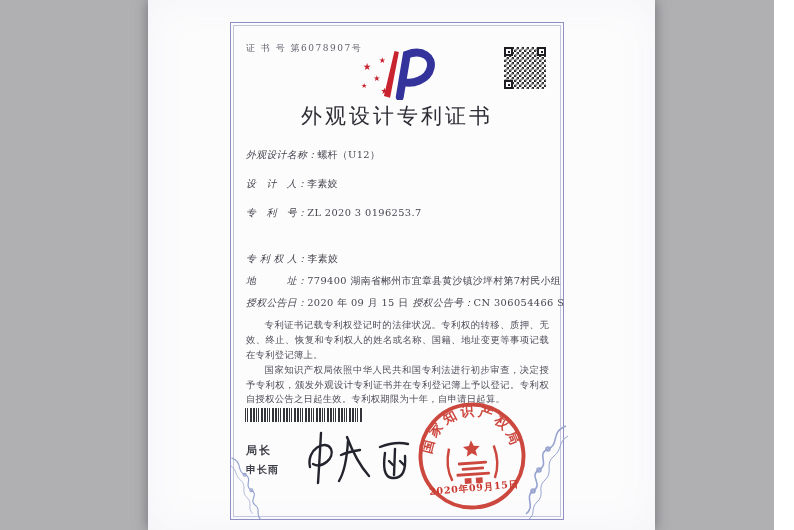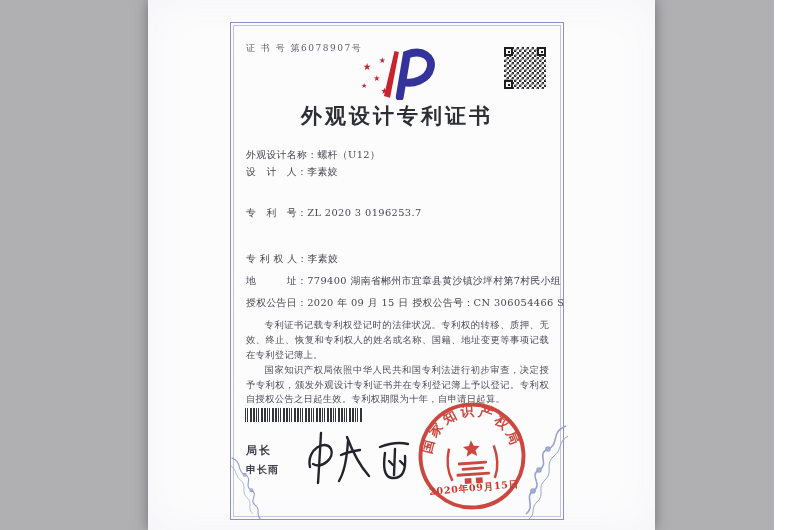--- a/index.html
+++ b/index.html
@@ -13,24 +13,24 @@
   .certno{position:absolute;left:98px;top:42px;font-size:9px;color:#5f5f6a;letter-spacing:1.5px;}
   .logo{position:absolute;left:206px;top:48px;width:88px;height:52px;}
   .qr{position:absolute;left:356px;top:47px;width:42px;height:42px;background-color:#fff;
       background-image:linear-gradient(45deg,#2b2b2e 25%,transparent 25%,transparent 75%,#2b2b2e 75%),
                        linear-gradient(45deg,#2b2b2e 25%,transparent 25%,transparent 75%,#2b2b2e 75%);
       background-size:5px 5px;background-position:0 0,2.5px 2.5px;}
   .finder{position:absolute;width:9px;height:9px;border:2px solid #1e1e22;background:#fff;box-sizing:border-box;}
   .finder::before{content:"";position:absolute;left:1.5px;top:1.5px;width:2px;height:2px;background:#1e1e22;}
   .f-tl{left:0;top:0}.f-tr{right:0;top:0}.f-bl{left:0;bottom:0}
   .title{position:absolute;left:82px;top:102px;width:334px;margin:0;text-align:center;
-         font-size:21px;font-weight:bold;letter-spacing:3px;color:#2e2e36;}
+         font-size:21px;font-weight:normal;letter-spacing:3px;color:#2e2e36;}
   .row{position:absolute;left:98px;width:312px;font-size:9.8px;color:#45454f;
        letter-spacing:.4px;white-space:nowrap;}
-  .row .lbl{color:#45454f;}
+  .row .lbl{color:#45454f;font-style:italic;}
   .row .val{color:#45454f;}
   .pair2{margin-left:4px;}
   .paras{position:absolute;left:98px;top:318px;width:303px;font-size:9.3px;line-height:1.6;
          color:#4e4e59;text-align:justify;}
   .paras p{margin:0;text-indent:2em;letter-spacing:.3px;}
   .barcode{position:absolute;left:97px;top:408px;width:118px;height:14px;
       background:repeating-linear-gradient(90deg,#34343b 0 1px,#fff 1px 2px,#34343b 2px 3px,#fff 3px 5px,#34343b 5px 7px,#fff 7px 8px,#34343b 8px 10px,#fff 10px 11px);}
   .signer-title{position:absolute;left:98px;top:443px;font-size:11px;font-weight:bold;color:#3d3d47;letter-spacing:2px;}
   .signer-name{position:absolute;left:98px;top:463px;font-size:10px;font-weight:bold;color:#3d3d47;letter-spacing:1px;}
   .signature{position:absolute;left:152px;top:425px;width:120px;height:68px;}
@@ -70,21 +70,21 @@
       <div class="finder f-tl"></div>
       <div class="finder f-tr"></div>
       <div class="finder f-bl"></div>
     </div>
 
     <h1 class="title">外观设计专利证书</h1>
 
     <div class="row" style="top:149px">
       <span class="lbl">外观设计名称：</span><span class="val">螺杆（U12）</span>
     </div>
-    <div class="row" style="top:166px">
+    <div class="row" style="top:178px">
       <span class="lbl">设　计　人：</span><span class="val">李素姣</span>
     </div>
     <div class="row" style="top:207px">
       <span class="lbl">专　利　号：</span><span class="val">ZL 2020 3 0196253.7</span>
     </div>
     <div class="row" style="top:253px">
       <span class="lbl">专 利 权 人：</span><span class="val">李素姣</span>
     </div>
     <div class="row" style="top:275px">
       <span class="lbl">地　　　址：</span><span class="val">779400 湖南省郴州市宜章县黄沙镇沙坪村第7村民小组</span>

